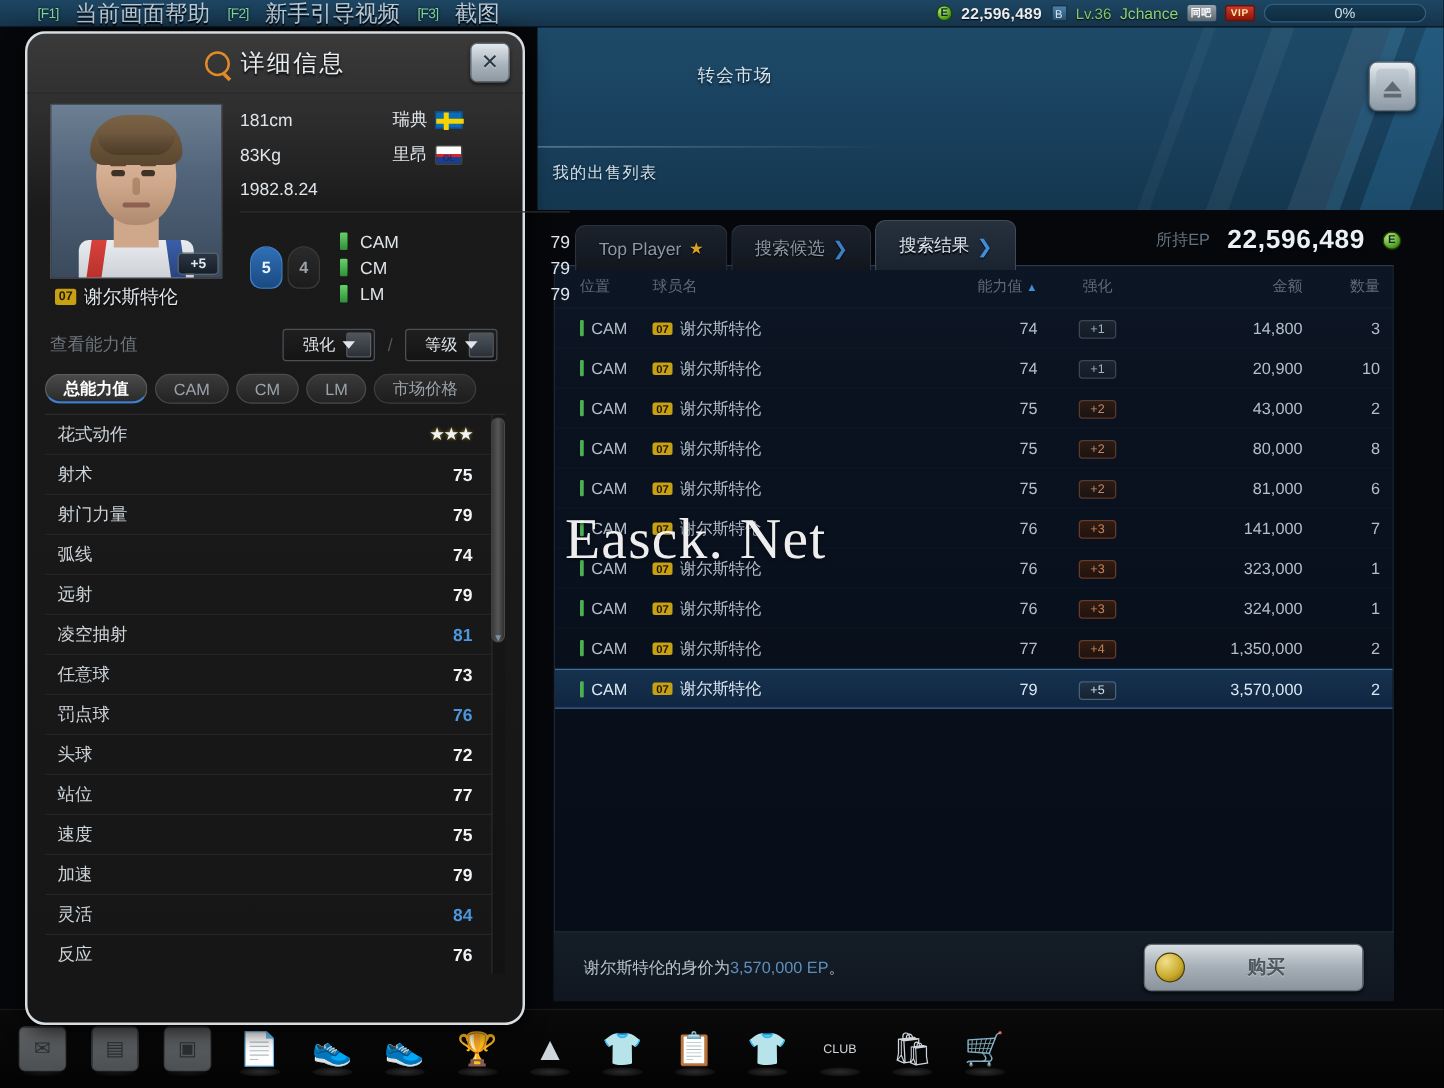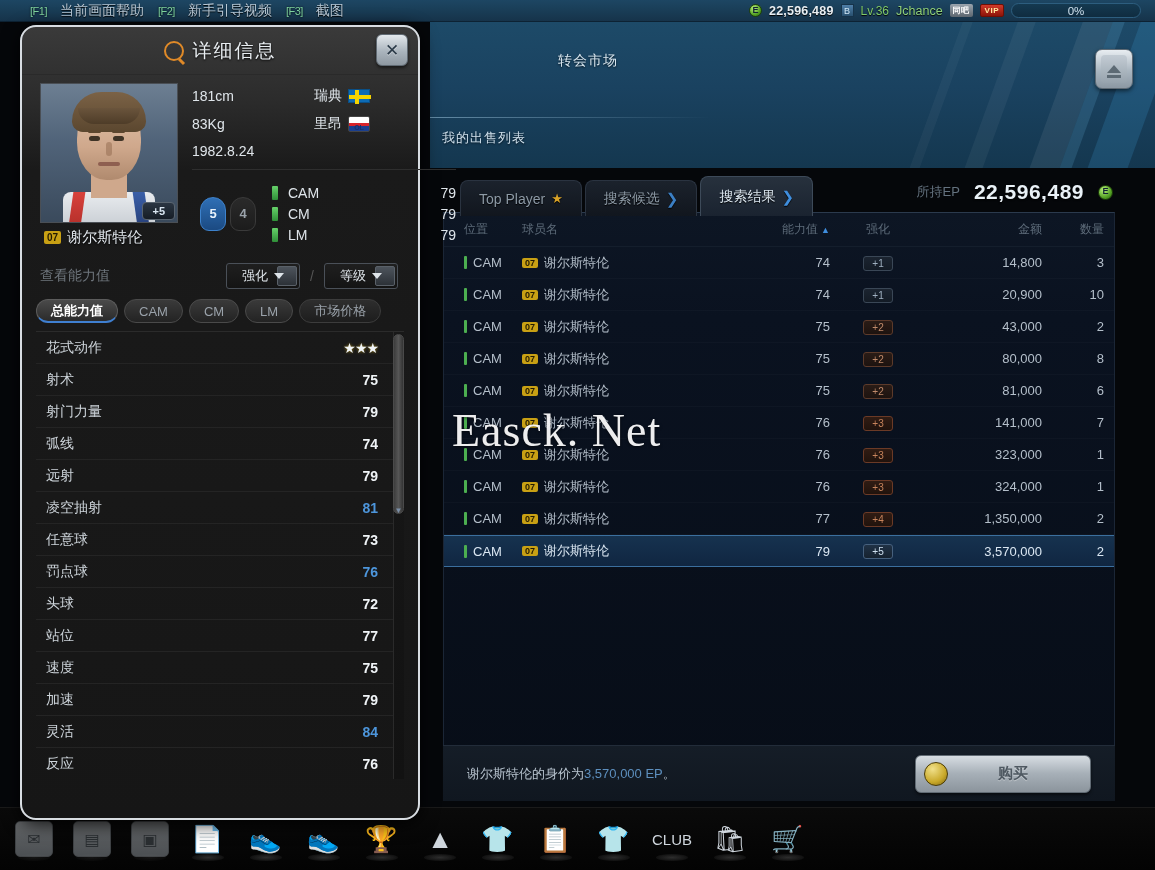--- a/index.html
+++ b/index.html
@@ -15,21 +15,21 @@
     background:linear-gradient(180deg,#1d4663 0%,#1a3f59 40%,#16334a 100%);
     border-bottom:1px solid #0d2233;
     display:flex; align-items:center;
   }
   .topbar-left{ display:flex; align-items:center; gap:14px; padding-left:30px; }
   .hk{ display:flex; align-items:center; gap:13px; font-size:12px; }
   .hk .key{
     color:#7fd4a0; font-size:11px; letter-spacing:-0.5px;
     text-shadow:0 0 2px #000;
   }
-  .hk .lbl{ color:#b9c9d6; font-size:14px; text-shadow:0 1px 1px #000; }
+  .hk .lbl{ color:#b9c9d6; font-size:18px; text-shadow:0 1px 1px #000; }
   .topbar-right{
     margin-left:auto; display:flex; align-items:center; gap:7px; padding-right:14px;
     font-size:12.5px;
   }
   .coin{
     width:13px;height:13px;border-radius:50%;
     background:radial-gradient(circle at 35% 30%,#b9f07a,#4e9b20 65%,#2c5c10);
     border:1px solid #1e3f0a; display:inline-block; position:relative;
   }
   .coin::after{content:"E";position:absolute;left:0;right:0;top:-1px;text-align:center;
@@ -109,21 +109,21 @@
   }
   .tab.active{
     color:#dbe6ef; background:linear-gradient(180deg,#27313d,#1a2330);
     border-color:#3d4a59; height:40px;
   }
   .tab .star{ color:#d8a227; font-size:13px; }
   .tab .chev{ color:#3b7fc4; font-size:15px; font-weight:bold;}
   .tab.active .chev{ color:#3f8ede; }
 
   .ep-holder{
-    position:absolute; right:42px; top:180px; display:flex; align-items:center; gap:14px;
+    position:absolute; right:34px; top:180px; display:flex; align-items:center; gap:14px;
   }
   .ep-label{ font-size:13px; color:#64727f; }
   .ep-value{ font-size:21px; color:#e9f1f7; font-weight:bold; letter-spacing:0.5px;
     text-shadow:0 1px 2px #000;}
 
   
   .table-panel{
     position:absolute; left:443px; top:212px; width:672px; height:588px;
     background:linear-gradient(180deg,#0d1624 0%,#0a1220 18%,#070d17 100%);
     border:1px solid #1b2636; border-top:1px solid #2b3a4d;
@@ -763,21 +763,21 @@
       </div>
       <div class="dock-icon">
         <span style="font-size:26px;color:#cfd6dd;">📋</span>
         <span class="shine"></span>
       </div>
       <div class="dock-icon">
         <span style="font-size:26px;color:#cfd6dd;">👕</span>
         <span class="shine"></span>
       </div>
       <div class="dock-icon">
-        <span style="font-size:15px;color:#cfd6dd;">CLUB</span>
+        <span style="font-size:10px;color:#cfd6dd;">CLUB</span>
         <span class="shine"></span>
       </div>
       <div class="dock-icon">
         <span style="font-size:26px;color:#cfd6dd;">🛍</span>
         <span class="shine"></span>
       </div>
       <div class="dock-icon">
         <span style="font-size:26px;color:#cfd6dd;">🛒</span>
         <span class="shine"></span>
       </div>

